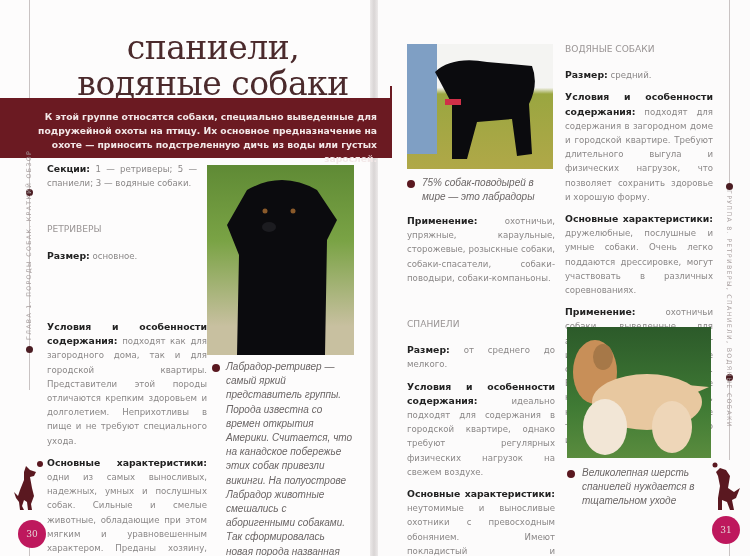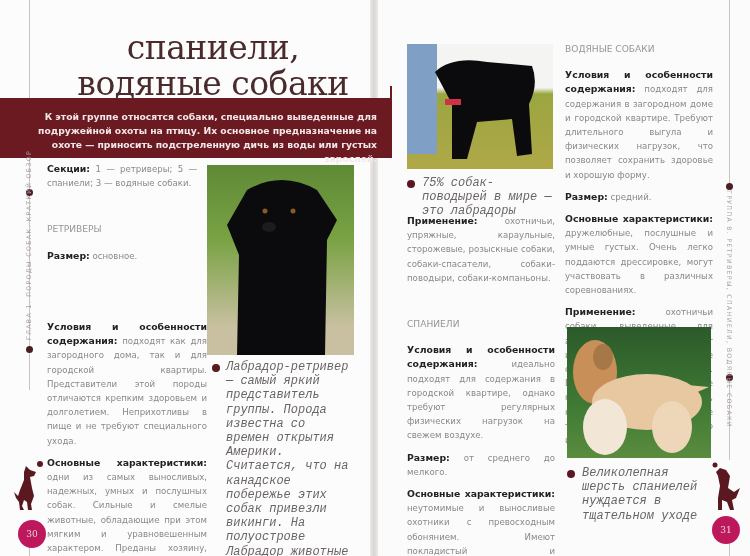--- a/index.html
+++ b/index.html
@@ -13,21 +13,21 @@
   .banner-rule{position:absolute;left:390px;top:86px;width:2px;height:72px;background:#6b1a22;}
   .banner-text{position:absolute;left:22px;top:110px;width:355px;color:#f3e8e8;font-size:9.2px;line-height:14px;text-align:right;font-weight:bold;}
   .spine{position:absolute;width:1px;background:#c9c3c3;}
   .spine-dot{position:absolute;width:7px;height:7px;border-radius:50%;background:#4b1d23;}
   .spine-text{position:absolute;font-size:6.3px;letter-spacing:1.3px;color:#a79e9e;white-space:nowrap;transform-origin:left top;}
   .col{position:absolute;font-size:8.6px;line-height:14.2px;color:#8a8787;text-align:justify;}
   .col p{margin:0 0 8px 0;}
   .b{font-weight:bold;color:#222;font-size:9.3px;}
   .sec{color:#9a9595;font-size:9.1px;margin:32px 0 12px 0;text-transform:uppercase;}
   .photo{position:absolute;overflow:hidden;}
-  .cap{position:absolute;font-family:Liberation Mono, monospace;font-style:italic;font-size:12px;line-height:14.2px;color:#6a6565;}
+  .cap{position:absolute;font-family:Liberation Sans, sans-serif;font-style:italic;font-size:10px;line-height:14.2px;color:#6a6565;}
   .cap-dot{position:absolute;width:8px;height:8px;border-radius:50%;background:#5a1820;}
   .pnum{position:absolute;width:28px;height:28px;border-radius:50%;background:#be185d;color:#e4d6d6;font-family:"DejaVu Serif",serif;font-size:9px;text-align:center;line-height:28px;}
 </style>
 </head>
 <body>
 
 <div class="page page-left"></div>
 <div class="page page-right"></div>
 <div class="gutter"></div>
 
@@ -79,31 +79,31 @@
     <path d="M28 28 Q45 12 80 18 L125 22 Q132 40 122 60 L125 110 L110 112 L105 75 L70 78 L60 115 L45 115 L45 60 Z" fill="#0b0b0e"></path>
     <rect x="38" y="55" width="16" height="6" fill="#d03048"></rect>
   </svg>
 </div>
 <div class="cap-dot" style="left:407px;top:180px;"></div>
 <div class="cap" style="left:422px;top:176px;width:132px;">75% собак-поводырей в мире — это лабрадоры</div>
 
 <div class="col" style="left:407px;top:214px;width:148px;">
   <p><span class="b">Применение:</span><span> охотничьи, упряжные, караульные, сторожевые, розыскные собаки, собаки-спасатели, собаки-поводыри, собаки-компаньоны.</span></p>
   <div class="sec">СПАНИЕЛИ</div>
+  <p><span class="b">Размер:</span><span> от среднего до мелкого.</span></p>
   <p><span class="b">Условия и особенности содержания:</span><span> идеально подходят для содержания в городской квартире, однако требуют регулярных физических нагрузок на свежем воздухе.</span></p>
-  <p><span class="b">Размер:</span><span> от среднего до мелкого.</span></p>
   <p><span class="b">Основные характеристики:</span><span> неутомимые и выносливые охотники с превосходным обонянием. Имеют покладистый и уравновешенный характер, стремятся быть полезными хозяину. Добродушные и энергичные собаки с удовольствием играют с детьми, не обижают домашних животных.</span></p>
 
 </div>
 
 <div class="col" style="left:565px;top:42px;width:148px;">
   <div class="sec" style="margin-top:0;">ВОДЯНЫЕ СОБАКИ</div>
+  <p><span class="b">Размер:</span><span> средний.</span></p>
   <p><span class="b">Условия и особенности содержания:</span><span> подходят для содержания в загородном доме и городской квартире. Требуют длительного выгула и физических нагрузок, что позволяет сохранить здоровье и хорошую форму.</span></p>
-  <p><span class="b">Размер:</span><span> средний.</span></p>
-  <p><span class="b">Основные характеристики:</span><span> дружелюбные, послушные и умные густых. Очень легко поддаются дрессировке, могут участвовать в различных соревнованиях.</span></p>
+  <p><span class="b">Основные характеристики:</span><span> дружелюбные, послушные и умные собаки. Очень легко поддаются дрессировке, могут участвовать в различных соревнованиях.</span></p>
   <p><span class="b">Применение:</span><span> охотничьи собаки, выведенные для апортировки битой дичи. Могут использоваться как спортивные собаки или собаки-компаньоны. В последнем случае необходима дрессировка, направленная на развитие не только охотничьих качеств, но и послушания.</span></p>
 </div>
 
 <div class="photo" style="left:567px;top:327px;width:144px;height:131px;background:linear-gradient(180deg,#2c5a2a,#3f7a34 60%,#5a8c3e);">
   <svg width="144" height="131" viewBox="0 0 144 131">
     <ellipse cx="28" cy="45" rx="22" ry="32" fill="#c88f58"></ellipse>
     <ellipse cx="80" cy="75" rx="55" ry="28" fill="#e8c8a0"></ellipse>
     <ellipse cx="38" cy="100" rx="22" ry="28" fill="#f2e6d6"></ellipse>
     <ellipse cx="105" cy="100" rx="20" ry="26" fill="#eed6b8"></ellipse>
     <path d="M120 58 L142 60 L128 66 Z" fill="#e8c8a0"></path>

